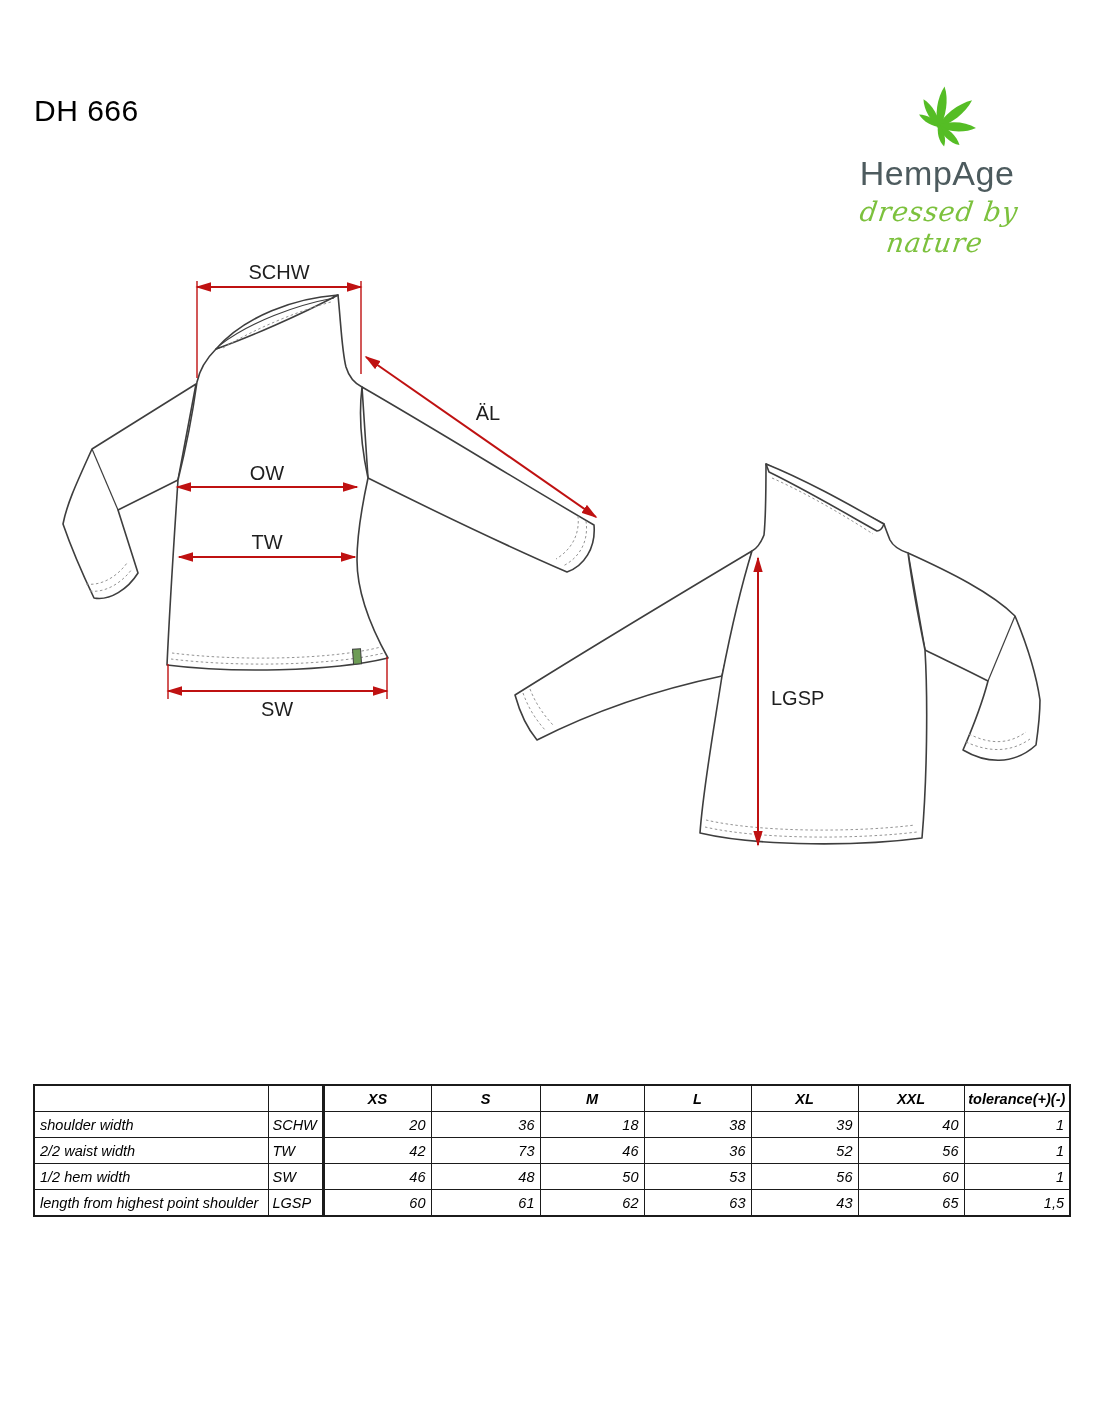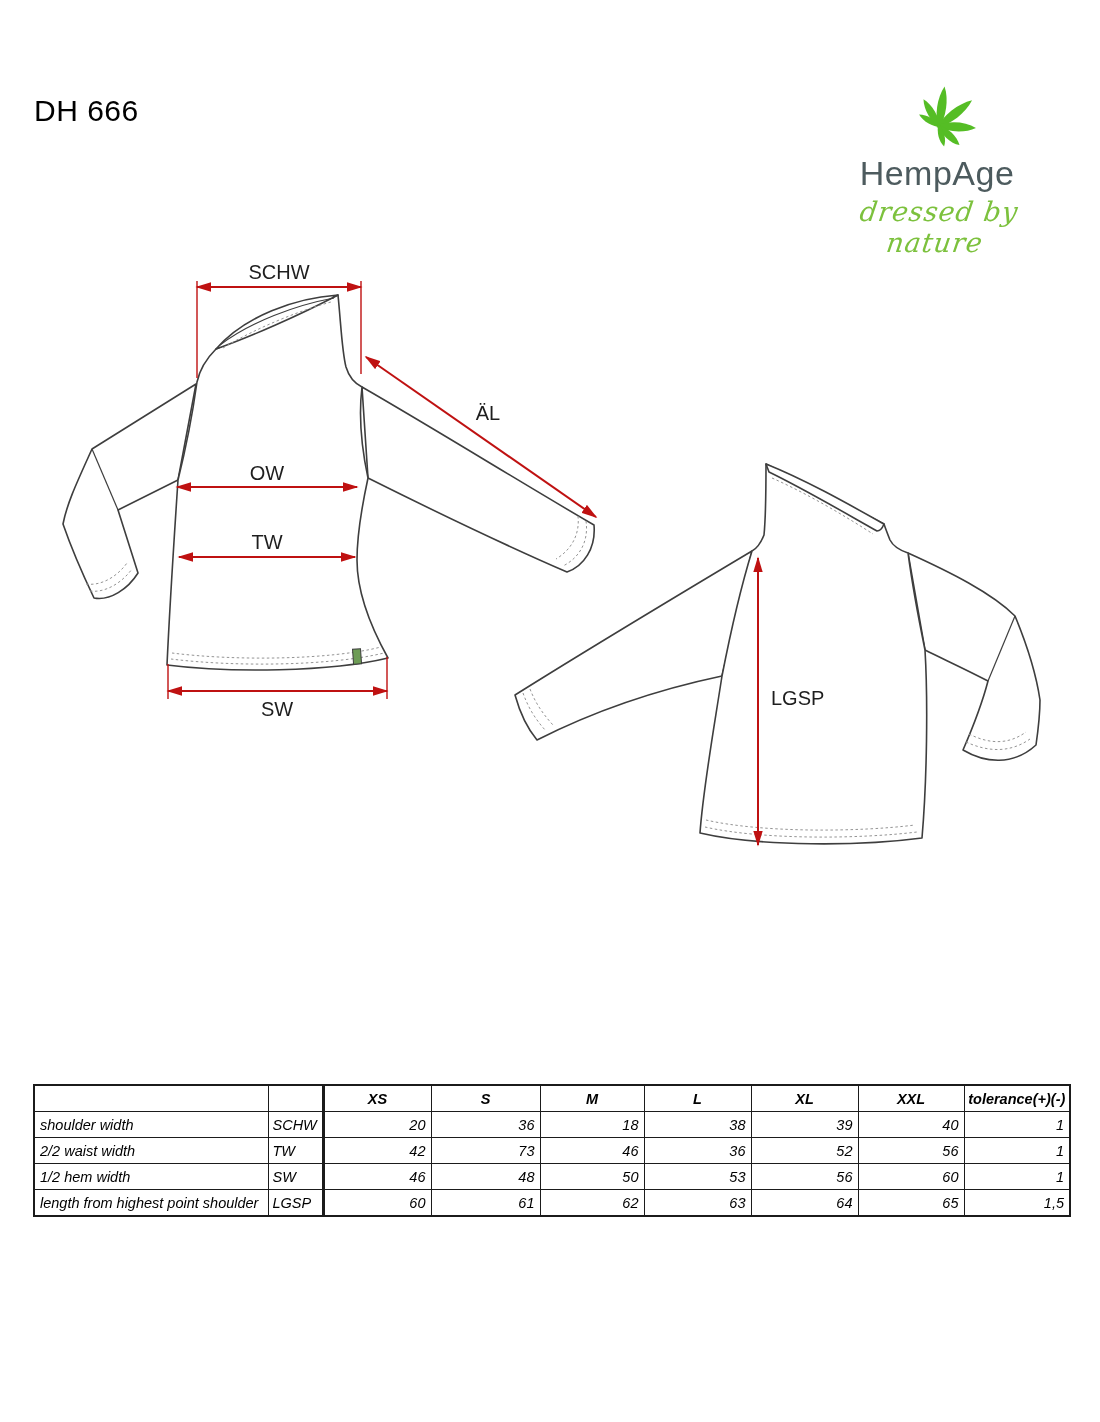--- a/index.html
+++ b/index.html
@@ -195,20 +195,20 @@
       <td class="num">60</td>
       <td class="num">1</td>
     </tr>
     <tr>
       <td class="lbl">length from highest point shoulder</td>
       <td class="code">LGSP</td>
       <td class="num thickL">60</td>
       <td class="num">61</td>
       <td class="num">62</td>
       <td class="num">63</td>
-      <td class="num">64</td>
+      <td class="num">43</td>
       <td class="num">65</td>
       <td class="num">1,5</td>
     </tr>
   </tbody>
     </table>
 
 </div>
 
 </body></html>

